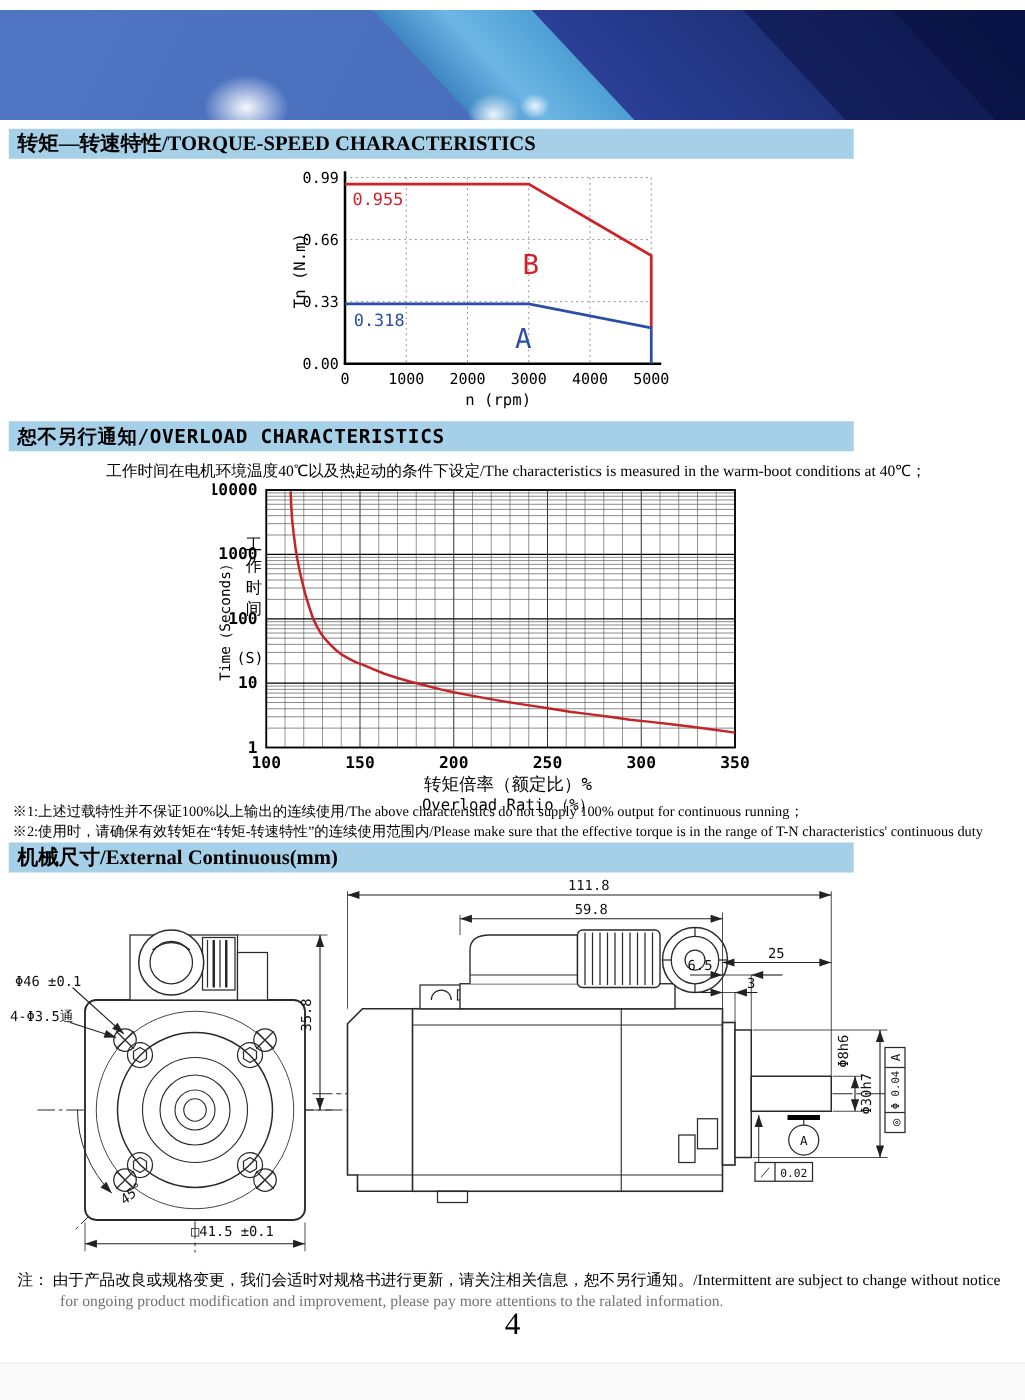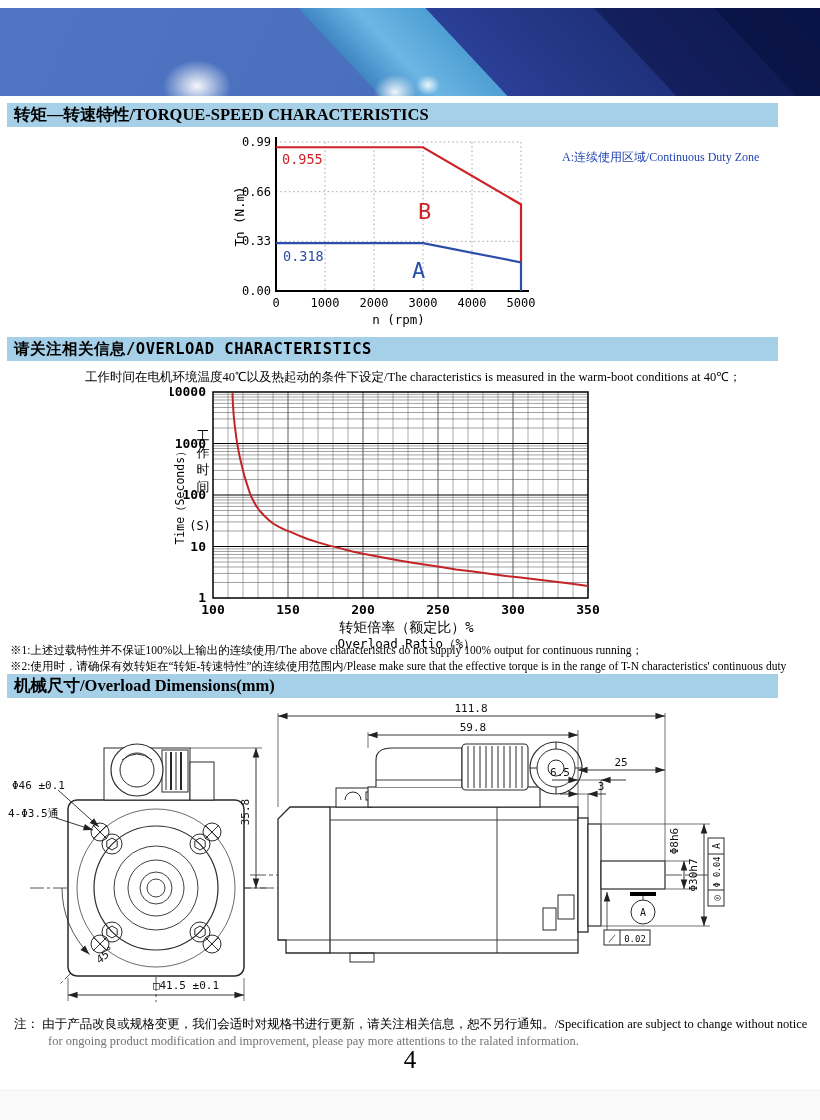--- a/index.html
+++ b/index.html
@@ -14,21 +14,21 @@
   .banner .dark{left:416px;width:620px;background:linear-gradient(to right,#2a3f96 0%,#182868 45%,#0f1b55 100%);}
   .banner .darker{left:585px;width:560px;background:rgba(11,19,70,.55);}
   .banner .darkest{left:705px;width:460px;background:rgba(8,14,58,.55);}
   .banner .stripe{left:289px;width:127px;background:linear-gradient(to right,#3f86c4 0%,#6db6e4 45%,#4f9fd4 100%);}
   .glow{position:absolute;border-radius:50%;}
   .g1{left:160px;top:50px;width:74px;height:56px;background:radial-gradient(ellipse at center,rgba(255,255,255,.95) 0%,rgba(255,255,255,0) 65%);}
   .g2{left:372px;top:65px;width:46px;height:38px;background:radial-gradient(ellipse at center,rgba(255,255,255,.9) 0%,rgba(255,255,255,0) 65%);}
   .g3{left:415px;top:66px;width:26px;height:22px;background:radial-gradient(ellipse at center,rgba(255,255,255,.85) 0%,rgba(255,255,255,0) 65%);}
 
   
-  .sec{position:absolute;left:7px;width:771px;height:24px;background:#a6d0e8;
+  .sec{position:absolute;left:7px;width:676px;height:24px;background:#a6d0e8;
        font-family:"Liberation Serif",serif;font-weight:bold;font-size:16.5px;color:#000;
        line-height:24px;padding-left:7px;box-sizing:border-box;white-space:nowrap;}
   .sec.mono{font-family:"DejaVu Sans Mono",monospace;font-size:15.5px;letter-spacing:.5px;}
   .sec1{top:103px;}
   .sec2{top:337px;}
   .sec3{top:674px;}
 
   .cond-note{position:absolute;left:85px;top:368px;font-size:12.5px;color:#000;
              font-family:"Liberation Serif",serif;white-space:nowrap;}
   .footnotes{position:absolute;left:10px;top:642px;width:810px;text-align:left;
@@ -91,24 +91,23 @@
     <text x="170.5" y="194" text-anchor="middle" font-size="12.5" font-family="&quot;Liberation Sans&quot;,sans-serif">n (rpm)</text>
     <polyline points="48,17.26767676767679 195,17.26767676767679 293,74.45959595959596 293,132.40404040404042" fill="none" stroke="#cf2128" stroke-width="2.2"></polyline>
     <polyline points="48,113.13939393939394 195,113.13939393939394 293,132.40404040404042 293,161" fill="none" stroke="#2b4ea8" stroke-width="2.2"></polyline>
     <text x="54" y="34" fill="#cf2128" font-size="13.5" font-family="&quot;Liberation Sans&quot;,sans-serif">0.955</text>
     <text x="55" y="131" fill="#2b4ea8" font-size="13.5" font-family="&quot;Liberation Sans&quot;,sans-serif">0.318</text>
     <text x="190" y="89" fill="#cf2128" font-size="22" font-family="&quot;Liberation Sans&quot;,sans-serif">B</text>
     <text x="184" y="148" fill="#2b4ea8" font-size="22" font-family="&quot;Liberation Sans&quot;,sans-serif">A</text>
   </svg>
 
 <div class="legend">
-  <div class="la">A:连续使用区域/Continuous Duty Zone</div>
 </div>
 
-<div class="sec mono sec2">请关注相关信息/OVERLOAD CHARACTERISTICS</div>
+<div class="sec mono sec2">恕不另行通知/OVERLOAD CHARACTERISTICS</div>
 <div class="cond-note">工作时间在电机环境温度40℃以及热起动的条件下设定/The characteristics is measured in the warm-boot conditions at 40℃；</div>
 
 <svg id="ol-chart" class="abs" style="left:170px;top:382px;" width="448" height="268" viewBox="0 0 448 268">
     <line x1="58" y1="10" x2="58" y2="216" stroke="#666" stroke-width="0.55"></line>
     <line x1="73" y1="10" x2="73" y2="216" stroke="#666" stroke-width="0.55"></line>
     <line x1="88" y1="10" x2="88" y2="216" stroke="#666" stroke-width="0.55"></line>
     <line x1="103" y1="10" x2="103" y2="216" stroke="#666" stroke-width="0.55"></line>
     <line x1="118" y1="10" x2="118" y2="216" stroke="#333" stroke-width="0.8"></line>
     <line x1="133" y1="10" x2="133" y2="216" stroke="#666" stroke-width="0.55"></line>
     <line x1="148" y1="10" x2="148" y2="216" stroke="#666" stroke-width="0.55"></line>
@@ -182,21 +181,21 @@
     <text x="236.5" y="250" text-anchor="middle" font-size="14" font-family="&quot;Liberation Sans&quot;,sans-serif">转矩倍率（额定比）%</text>
     <text x="236.5" y="266" text-anchor="middle" font-size="12.5" font-family="&quot;Liberation Serif&quot;,serif">Overload Ratio（%）</text>
     <polyline points="62.5,11.1 62.9,21.4 63.7,33.5 64.8,43.9 66.3,55.6 67.8,65.1 70.0,76.1 72.3,85.6 74.5,94.4 77.5,103.9 80.5,113.0 83.5,119.1 86.5,124.4 89.5,128.5 94.0,133.5 98.5,137.8 103.0,141.5 109.0,144.9 115.0,147.9 121.0,150.1 128.5,153.3 137.5,157.0 148.0,160.4 158.5,163.4 170.5,166.4 182.5,169.5 193.0,171.8 205.0,174.1 217.0,176.3 230.5,178.7 244.0,180.9 257.5,182.9 271.0,185.0 286.0,187.4 301.0,189.3 317.5,191.4 334.0,193.8 350.5,195.5 367.0,197.4 383.5,199.4 400.0,201.6 418.0,204.1" fill="none" stroke="#c22428" stroke-width="2" stroke-linejoin="round"></polyline>
   </svg>
 
 <div class="footnotes">
   <div>※1:上述过载特性并不保证100%以上输出的连续使用/The above characteristics do not supply 100% output for continuous running；</div>
   <div>※2:使用时，请确保有效转矩在“转矩-转速特性”的连续使用范围内/Please make sure that the effective torque is in the range of T-N characteristics' continuous duty zone。</div>
 </div>
 
-<div class="sec sec3">机械尺寸/Overload Dimensions(mm)</div>
+<div class="sec sec3">机械尺寸/External Continuous(mm)</div>
 
 <svg id="dim-drawing" class="abs" style="left:0;top:700px;" width="820" height="312" viewBox="0 0 820 312" font-size="11" fill="#111" stroke-linecap="butt">
   <defs>
     <marker id="ar" viewBox="0 0 10 8" refX="9.5" refY="4" markerWidth="11" markerHeight="8.5" orient="auto-start-reverse" markerUnits="userSpaceOnUse">
       <path d="M0.5,0.9 L9.5,4 L0.5,7.1 Z" fill="#222"></path>
     </marker>
     <g id="xhole" stroke="#2a2a2a" fill="none" stroke-width="1">
       <circle r="9"></circle>
         <line x1="-7" y1="-7" x2="7" y2="7"></line>
         <line x1="-7" y1="7" x2="7" y2="-7"></line>
@@ -362,17 +361,17 @@
   <text x="186" y="289" text-anchor="middle">□41.5 ±0.1</text>
   <text x="678" y="141" text-anchor="middle" transform="rotate(-90 678 141)">Φ8h6</text>
   <text x="697" y="175" text-anchor="middle" transform="rotate(-90 697 175)">Φ30h7</text>
   <text x="643" y="216" text-anchor="middle" font-size="10">A</text>
   <text x="612" y="241.5" text-anchor="middle" font-size="10">⟋</text>
   <text x="635" y="241.5" text-anchor="middle" font-size="9">0.02</text>
 </svg>
 
 <div class="note1">
   <span>注：</span>
-  <span>由于产品改良或规格变更，我们会适时对规格书进行更新，请关注相关信息，恕不另行通知。/Specification are subject to change without notice</span>
+  <span>由于产品改良或规格变更，我们会适时对规格书进行更新，请关注相关信息，恕不另行通知。/Intermittent are subject to change without notice</span>
 </div>
 <div class="note2">for ongoing product modification and improvement, please pay more attentions to the ralated information.</div>
 <div class="pagenum">4</div>
 <div class="botband"></div>
 
 </body></html>

